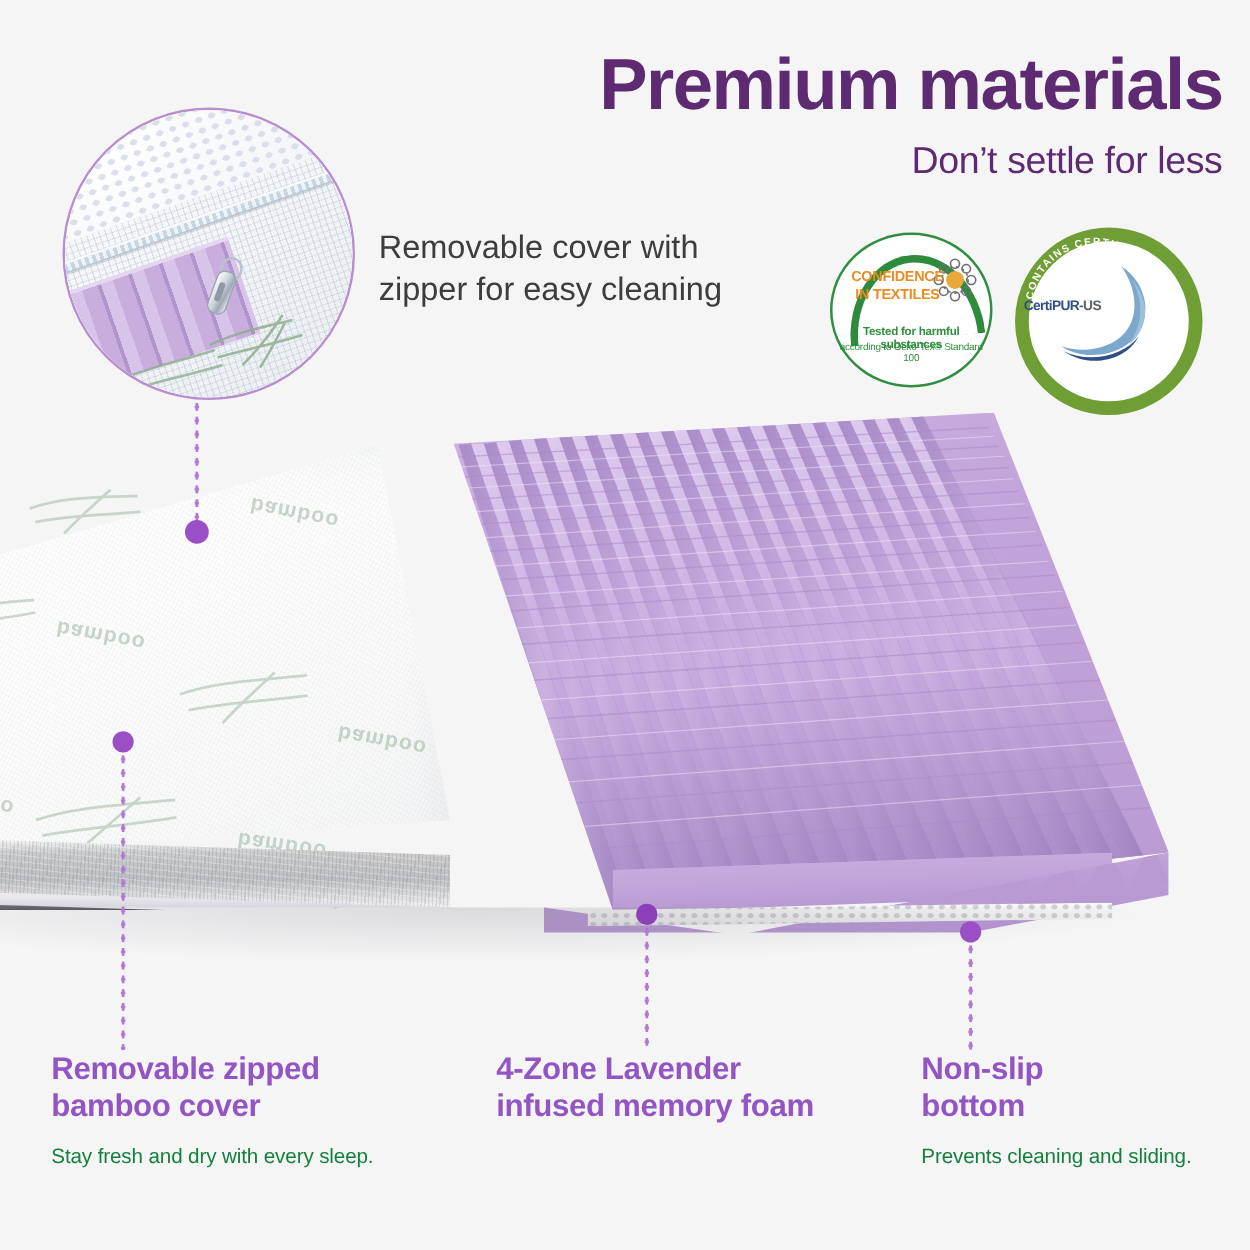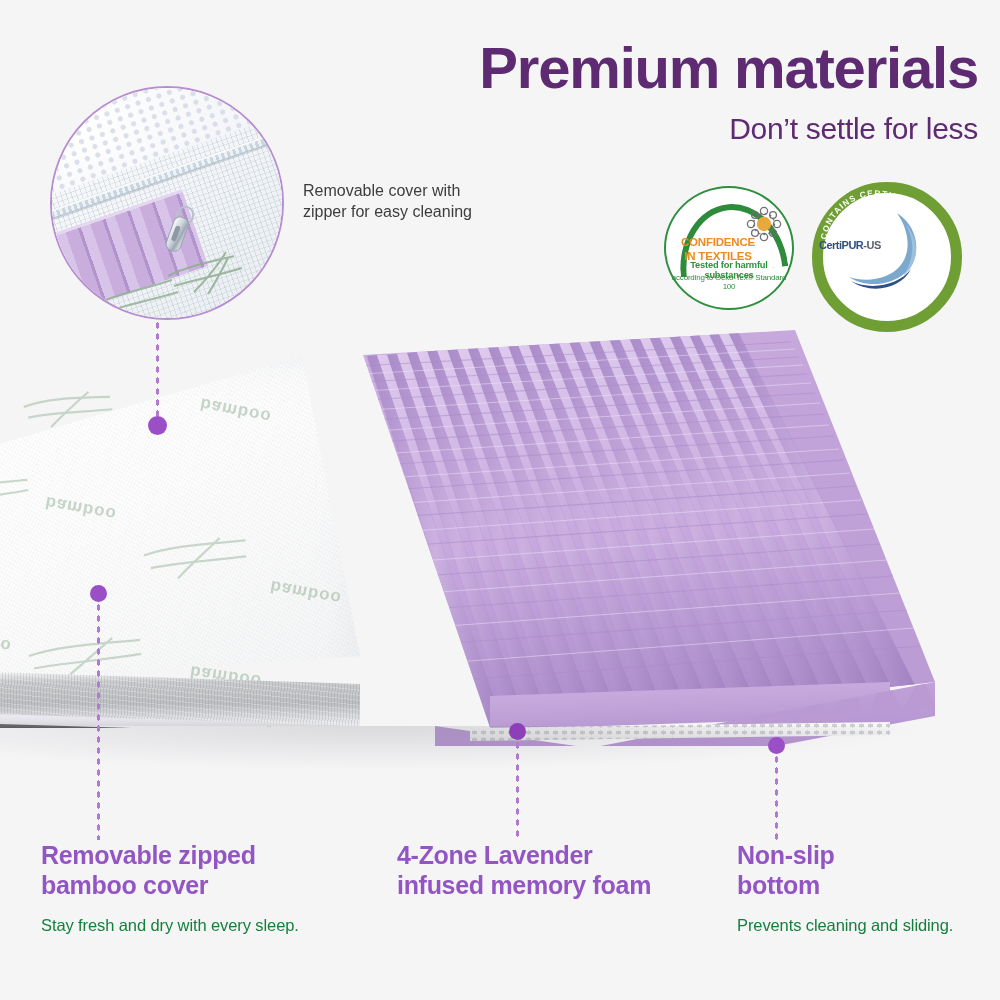--- a/index.html
+++ b/index.html
@@ -95,38 +95,38 @@
     border:2.5px solid #b9c2cb;background:transparent;
   }
   .zp-slot{
     position:absolute;left:5px;top:20px;width:5px;height:16px;border-radius:3px;
     background:#8e99a5;
   }
 
   
   .callout-top{
     position:absolute;left:303px;top:180px;width:300px;
-    font-size:16px;line-height:1.32;color:#3d3d3d;
+    font-size:26px;line-height:1.32;color:#3d3d3d;
   }
 
   
   .badges{position:absolute;left:664px;top:182px;width:320px;height:128px;}
   .badge{position:absolute;border-radius:50%;background:#fff;}
   .badge-oeko{
     left:0;top:4px;width:126px;height:120px;
     border:2.5px solid #2f8f3f;
   }
   .oeko-arc{
     position:absolute;left:11px;top:16px;width:96px;height:62px;
     border:6px solid #2e8b3c;border-radius:50% 50% 0 0/100% 100% 0 0;
     border-bottom:none;
     transform:rotate(-6deg);
   }
   .oeko-t1{
-    position:absolute;left:0;top:48px;width:104px;text-align:center;
+    position:absolute;left:0;top:28px;width:104px;text-align:center;
     font-size:11.5px;font-weight:bold;color:#e98c22;line-height:1.18;letter-spacing:-.2px;
   }
   .oeko-t2{
     position:absolute;left:0;top:72px;width:126px;text-align:center;
     font-size:9.3px;font-weight:bold;color:#2f8f3f;letter-spacing:-.2px;
   }
   .oeko-t3{
     position:absolute;left:0;top:85px;width:126px;text-align:center;
     font-size:8px;color:#2f8f3f;letter-spacing:-.2px;
   }

